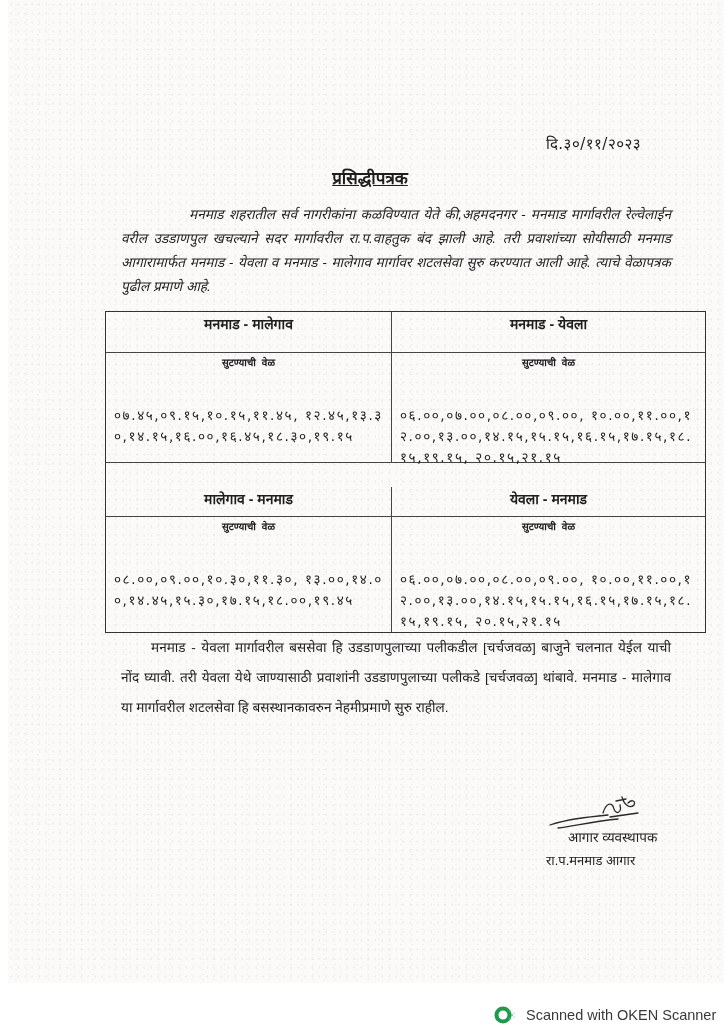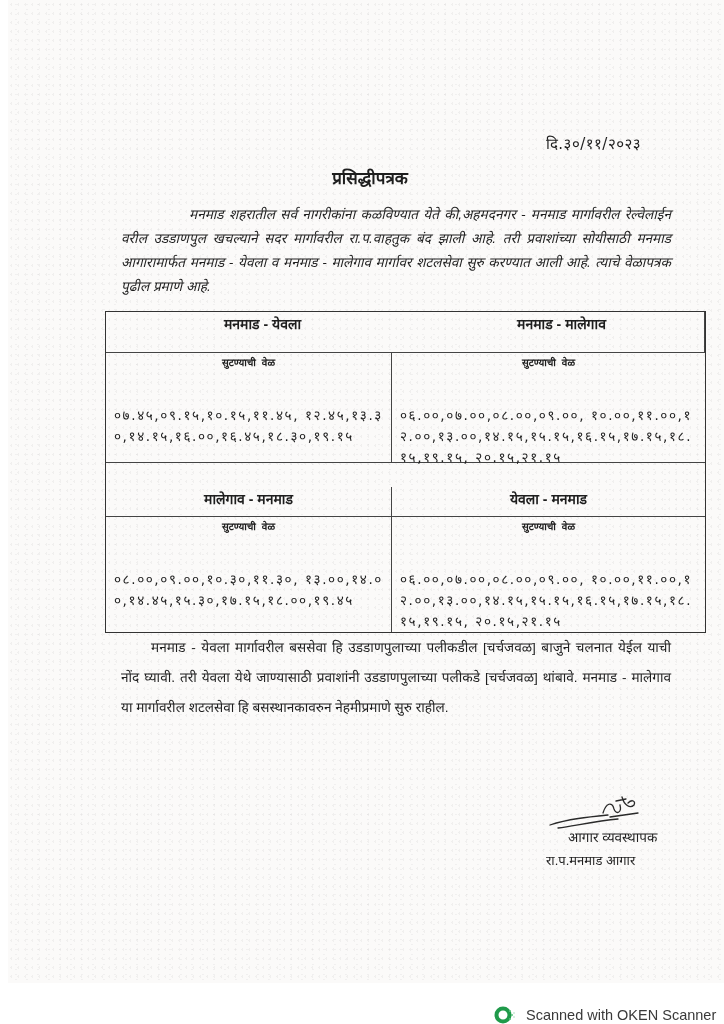--- a/index.html
+++ b/index.html
@@ -19,21 +19,21 @@
       background-position: 0 0, 3px 2px;
     }
     .date {
       position: absolute; left: 538px; top: 133px;
       font-size: 15px; letter-spacing: 0.5px;
     }
     .title {
       position: absolute; left: 0; width: 724px; top: 166px; text-align: center;
     }
     .title span {
-      font-size: 17px; font-weight: bold; 
+      font-size: 17px; font-weight: bold; text-decoration: underline;
     }
     .para {
       position: absolute; left: 113px; width: 550px;
       font-family: "Liberation Sans", sans-serif;
       font-size: 13.6px; line-height: 24px; text-align: justify;
     }
     .para .indent { display: inline-block; width: 68px; }
     .para1 { top: 203px; font-style: italic; }
     .para2 { top: 633px; line-height: 30px; }
     .para3 { top: 746px; line-height: 30px; }
@@ -84,22 +84,22 @@
   <div class="date">दि.३०/११/२०२३</div>
 
   <div class="title">
     <span>प्रसिद्धीपत्रक</span>
   </div>
 
   <div class="para para1"><span class="indent"></span><span>मनमाड शहरातील सर्व नागरीकांना कळविण्यात येते की,अहमदनगर - मनमाड मार्गावरील रेल्वेलाईन वरील उडडाणपुल खचल्याने सदर मार्गावरील रा.प.वाहतुक बंद झाली आहे. तरी प्रवाशांच्या सोयीसाठी मनमाड आगारामार्फत मनमाड - येवला व मनमाड - मालेगाव मार्गावर शटलसेवा सुरु करण्यात आली आहे. त्याचे वेळापत्रक पुढील प्रमाणे आहे.</span></div>
 
   <div class="tt-grid">
     <div class="tt-row">
+      <div class="tt-cell left route-head">मनमाड - मालेगाव</div>
       <div class="tt-cell right route-head">मनमाड - येवला</div>
-      <div class="tt-cell left route-head">मनमाड - मालेगाव</div>
     </div>
     <div class="tt-row times-row1">
       <div class="tt-cell left">
         <div class="dep-label">सुटण्याची वेळ</div>
         <div class="times">०७.४५,०९.१५,१०.१५,११.४५, १२.४५,१३.३०,१४.१५,१६.००,१६.४५,१८.३०,१९.१५</div>
       </div>
       <div class="tt-cell right">
         <div class="dep-label">सुटण्याची वेळ</div>
         <div class="times">०६.००,०७.००,०८.००,०९.००, १०.००,११.००,१२.००,१३.००,१४.१५,१५.१५,१६.१५,१७.१५,१८.१५,१९.१५, २०.१५,२१.१५</div>
       </div>

